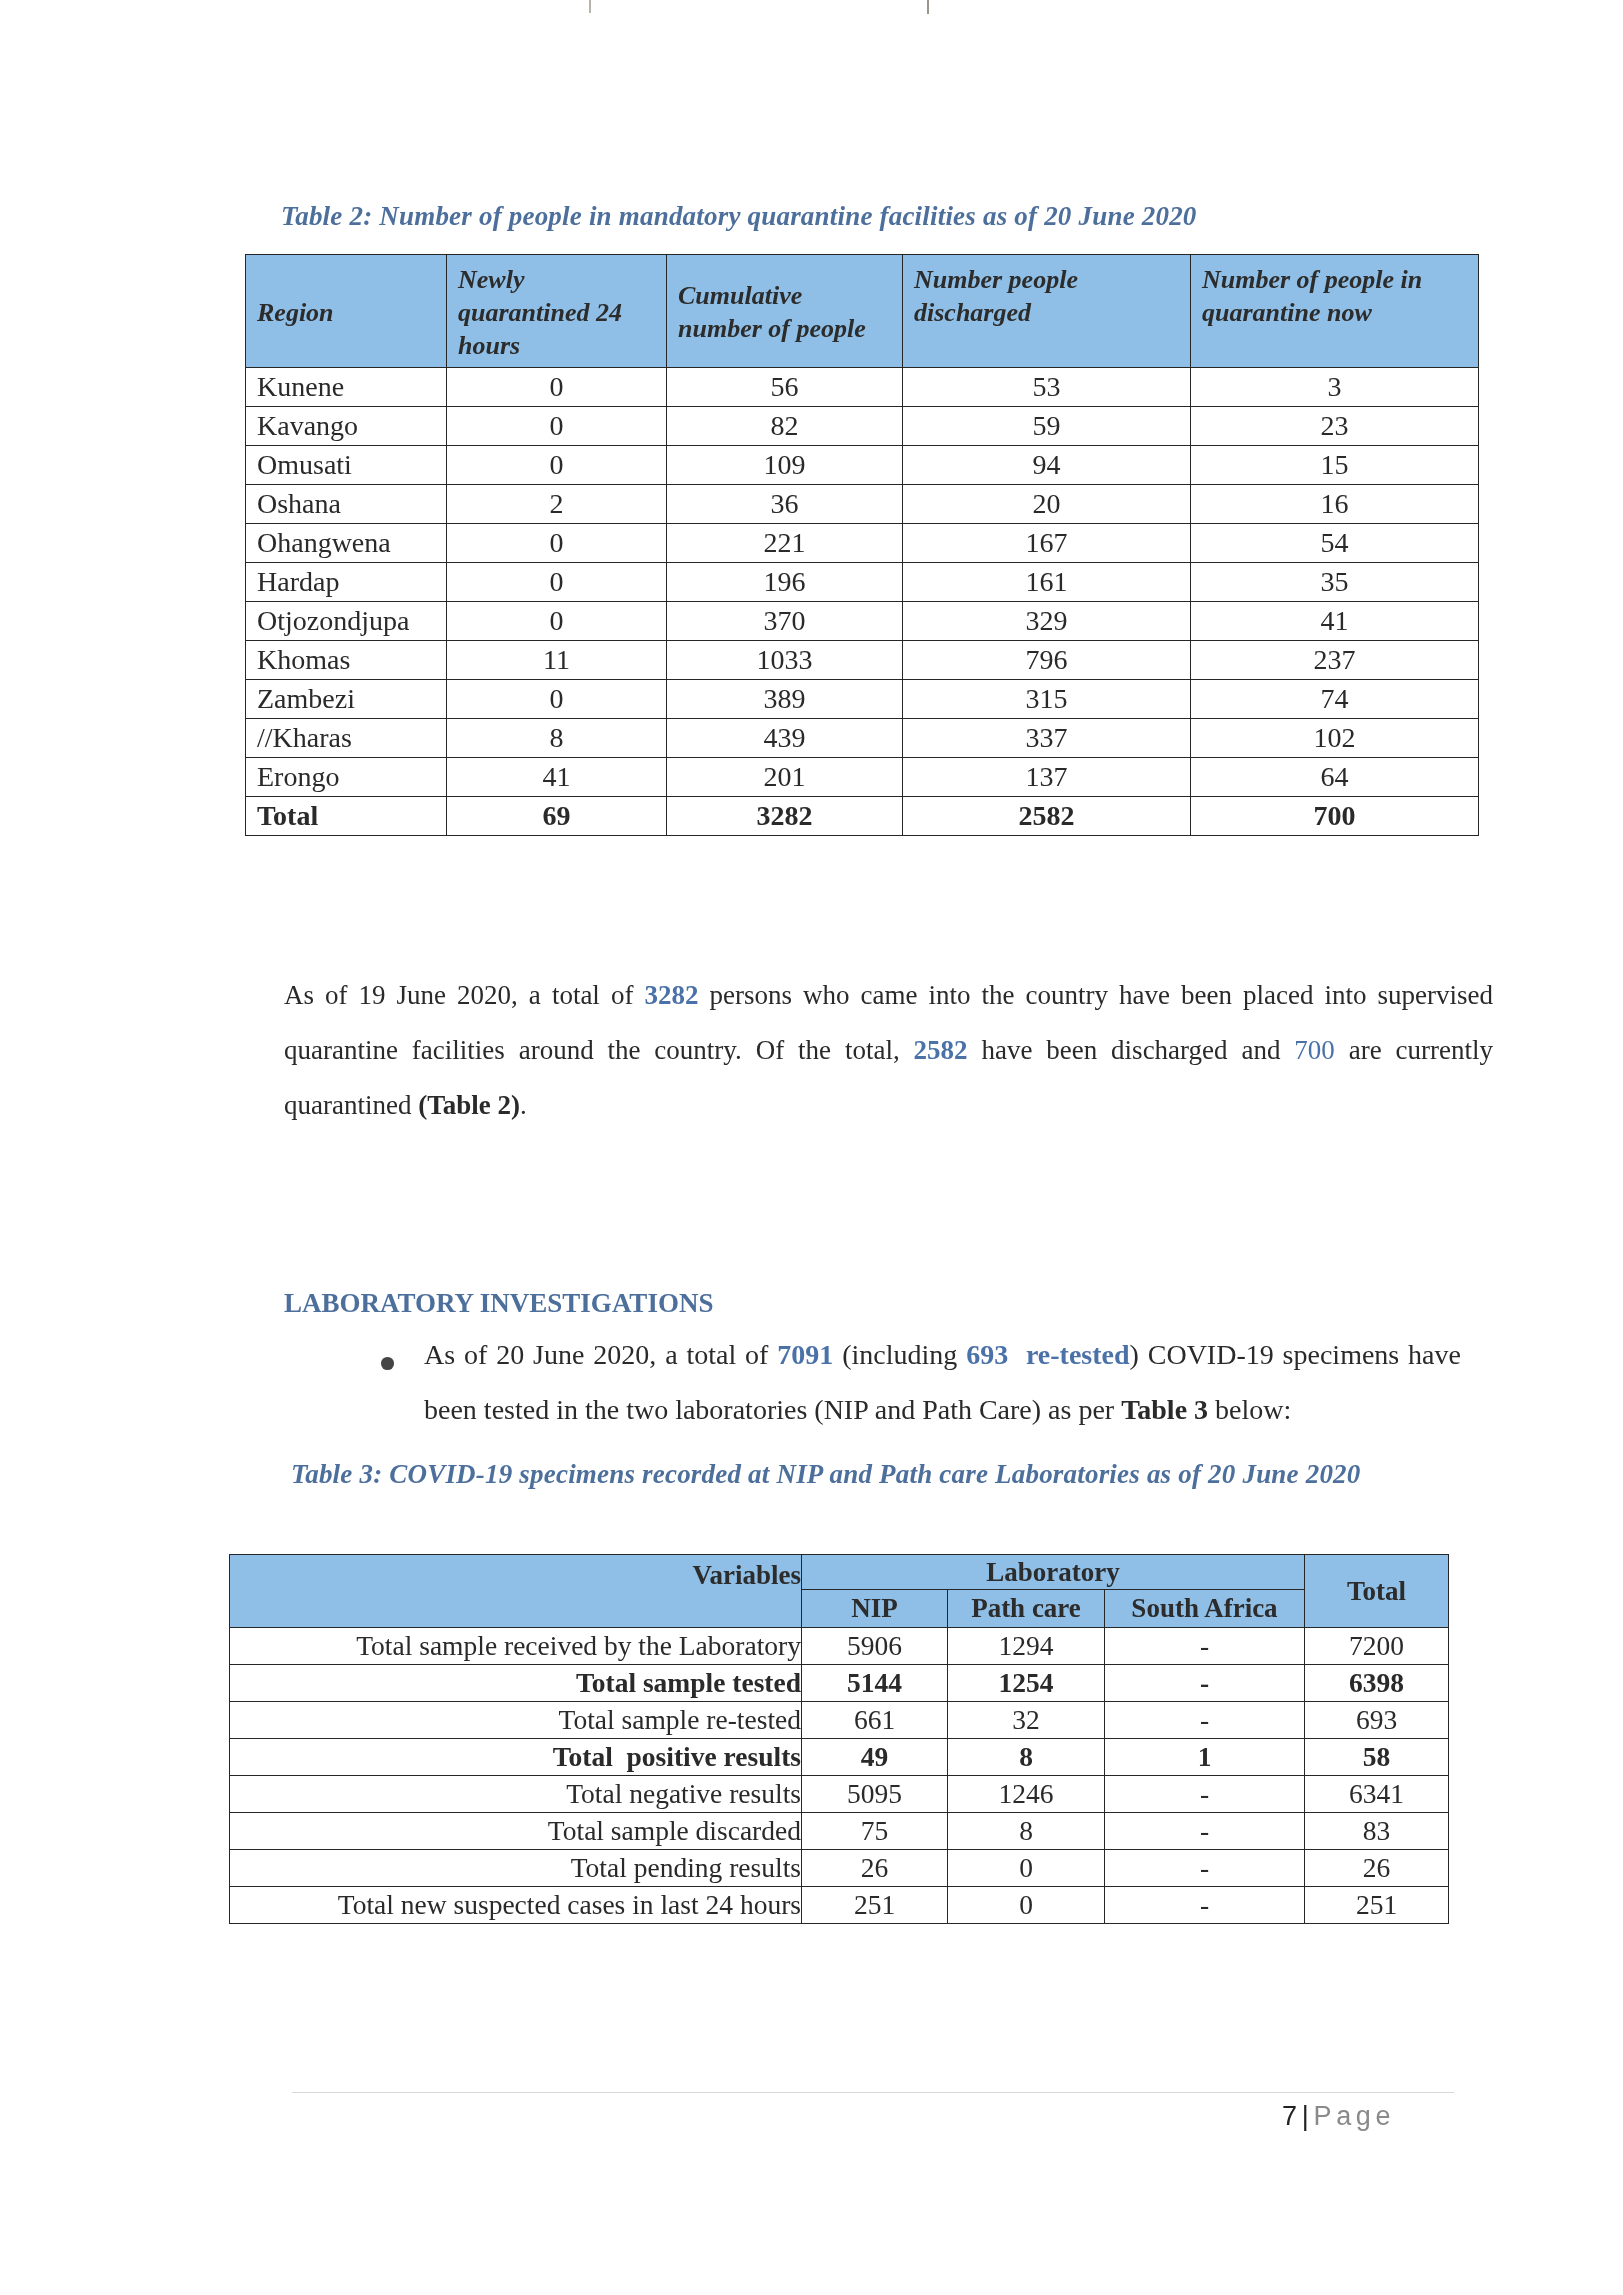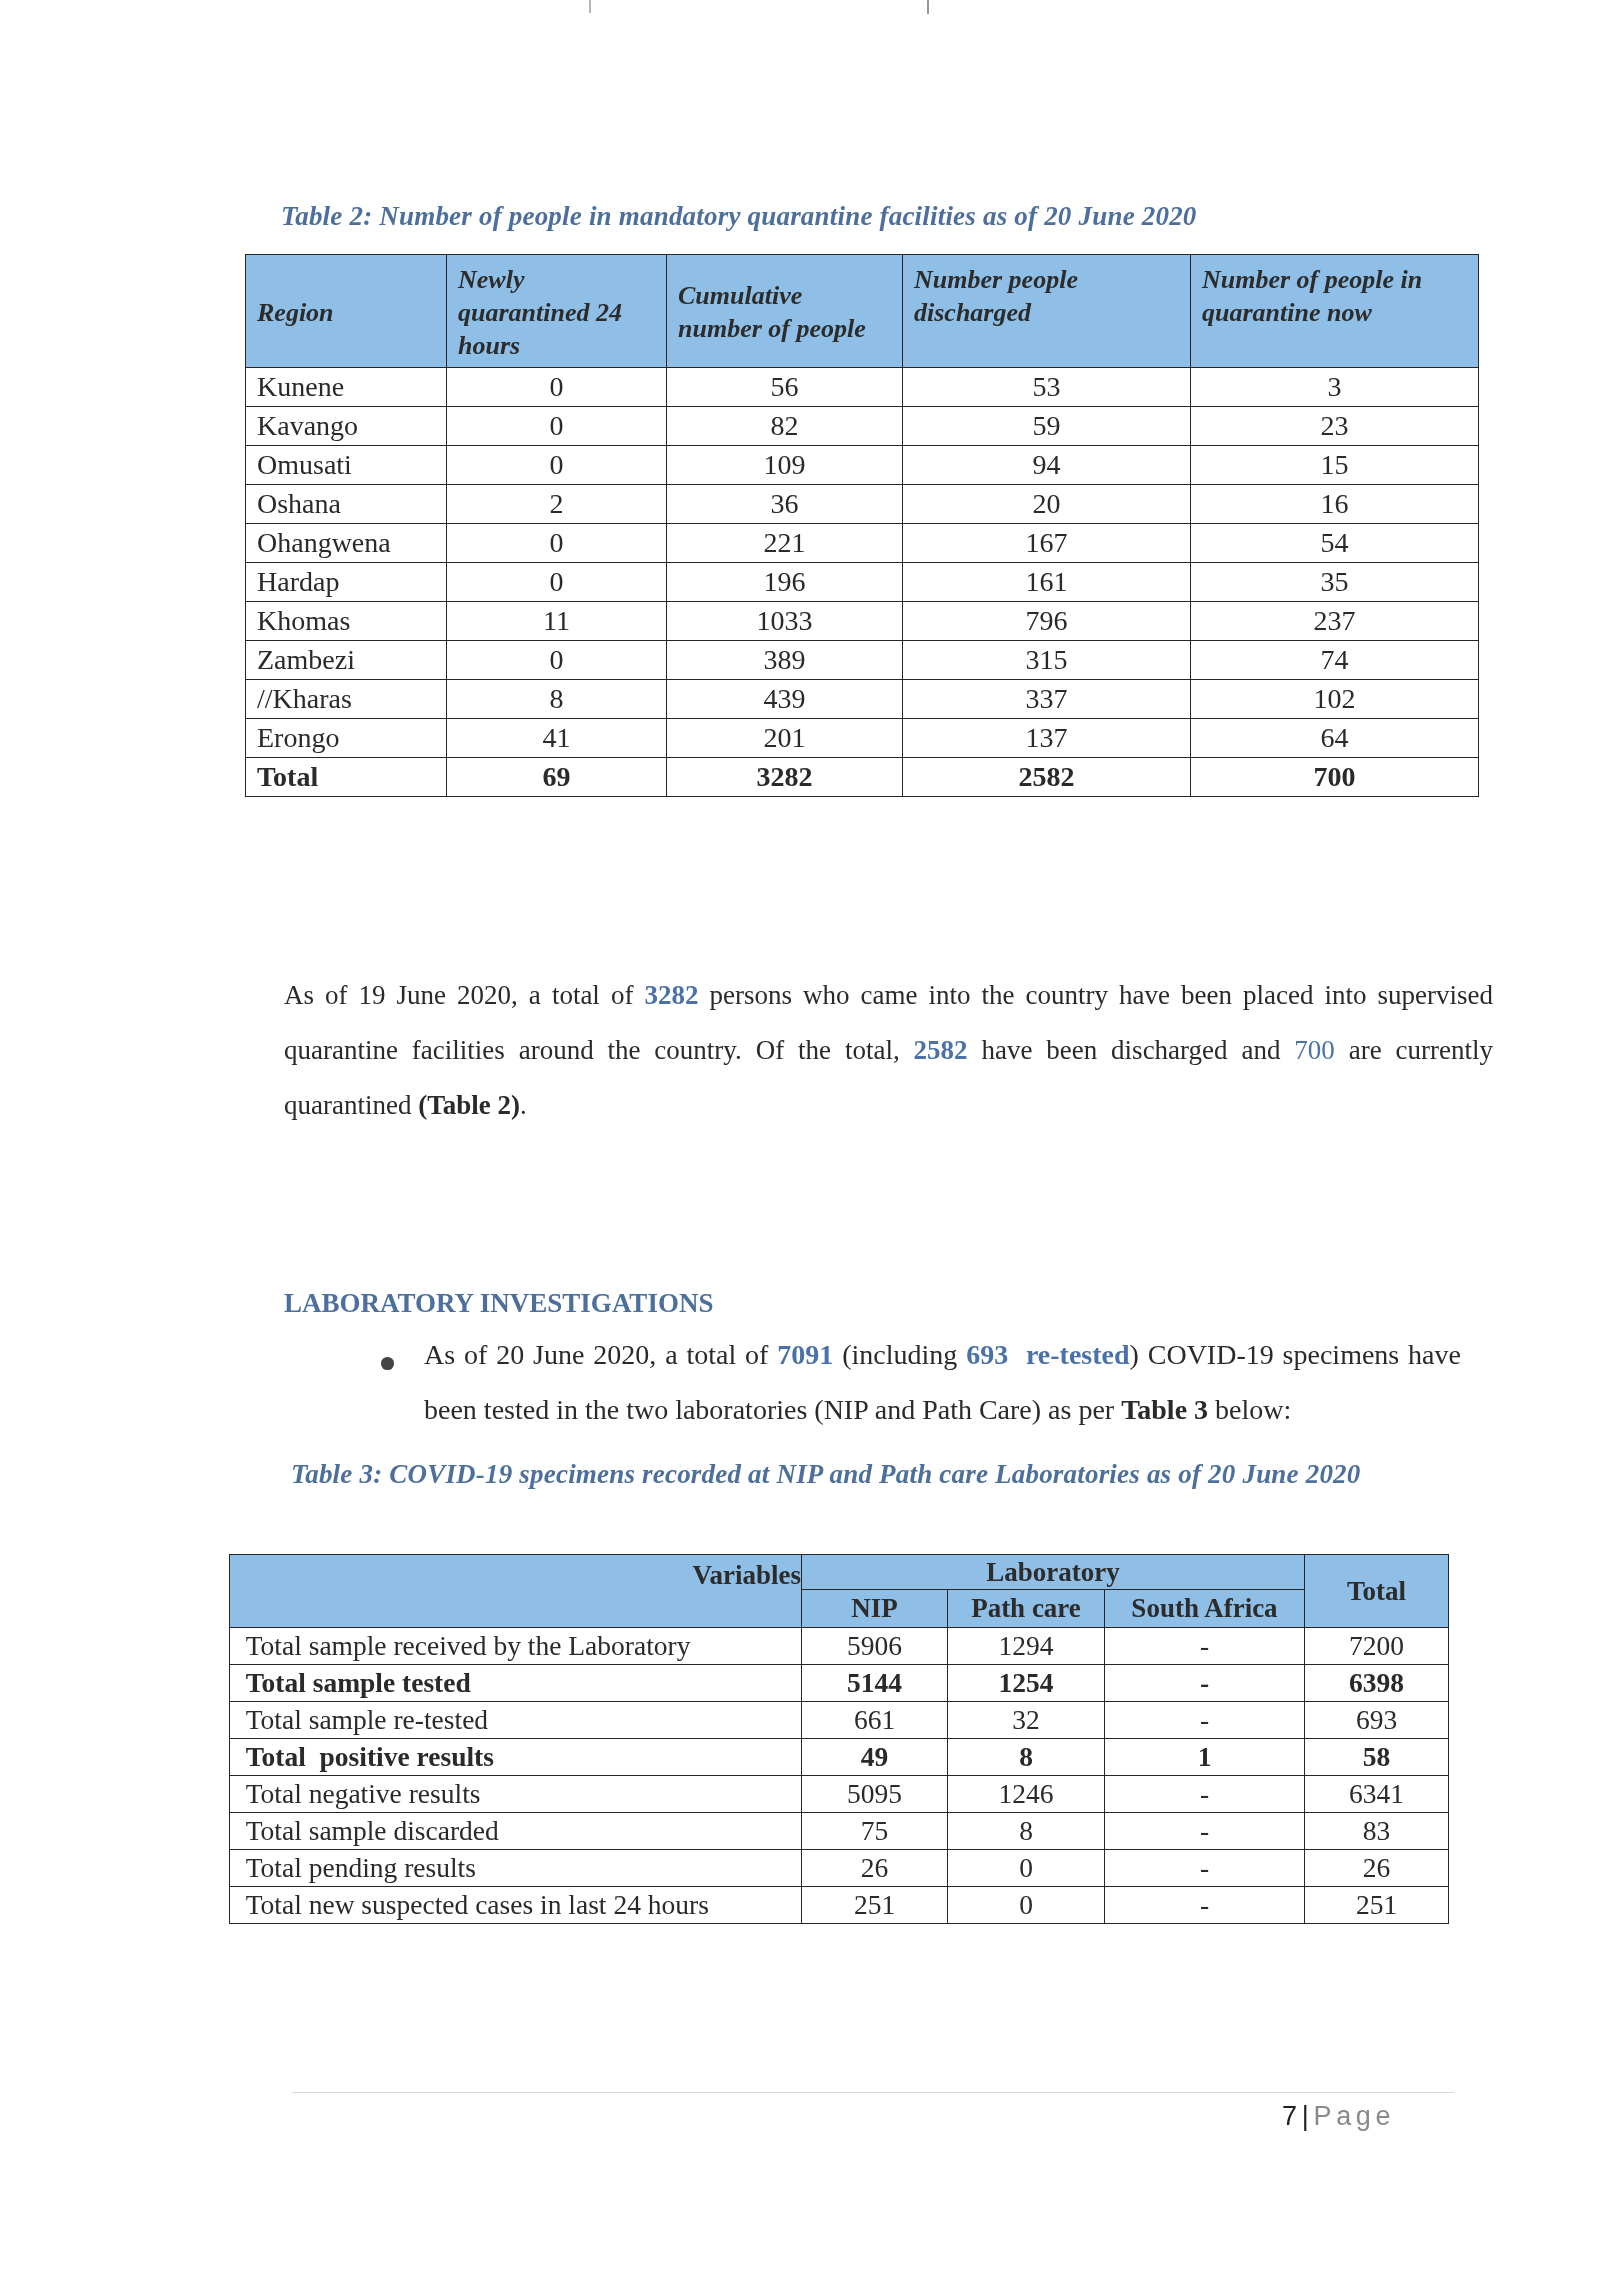--- a/index.html
+++ b/index.html
@@ -22,21 +22,21 @@
   
   .para { position: absolute; left: 284px; width: 1209px; font-size: 27px; line-height: 55px; color: #2a2a2a; text-align: justify; }
   .blue { color: #4a72a8; font-weight: bold; }
   .heading { position: absolute; left: 284px; top: 1288px; font-size: 27px; font-weight: bold; color: #4d6f9c; }
   .bullet-dot { position: absolute; left: 381px; top: 1357px; width: 12.6px; height: 12.6px; border-radius: 50%; background: #444; }
   .bullet-text { position: absolute; left: 424px; top: 1327px; width: 1037px; font-size: 28px; line-height: 55px; text-align: justify; }
   
   #t3 { left: 229px; top: 1554px; width: 1220px; }
   #t3 th { font-weight: bold; font-size: 27px; color: #2c2c2c; }
   #t3 td { font-size: 27.5px; height: 36px; line-height: 36px; text-align: center; }
-  #t3 td.var { text-align: left; padding-left: 15.7px; }
+  #t3 td.var { text-align: right; padding-left: 15.7px; }
   #t3 tr.bold td { font-weight: bold; }
   .footer-line { position: absolute; left: 292px; top: 2092px; width: 1162px; height: 0.8px; background: #d8d8d8; }
   .footer { position: absolute; left: 1282px; top: 2101px; font-family: "Liberation Sans", "DejaVu Sans", sans-serif; font-size: 27px; }
   .footer .num { color: #222; }
   .footer .sep { color: #222; margin: 0 4.7px; }
   .footer .pg { color: #8a8a8a; letter-spacing: 4.7px; }
 </style>
 </head>
 <body>
 
@@ -97,20 +97,27 @@
         <td>221</td>
         <td>167</td>
         <td>54</td>
       </tr>
     <tr>
         <td class="reg">Hardap</td>
         <td>0</td>
         <td>196</td>
         <td>161</td>
         <td>35</td>
+      </tr>
+    <tr>
+        <td class="reg">Otjozondjupa</td>
+        <td>0</td>
+        <td>370</td>
+        <td>329</td>
+        <td>41</td>
       </tr>
     <tr>
         <td class="reg">Khomas</td>
         <td>11</td>
         <td>1033</td>
         <td>796</td>
         <td>237</td>
       </tr>
     <tr>
         <td class="reg">Zambezi</td>

